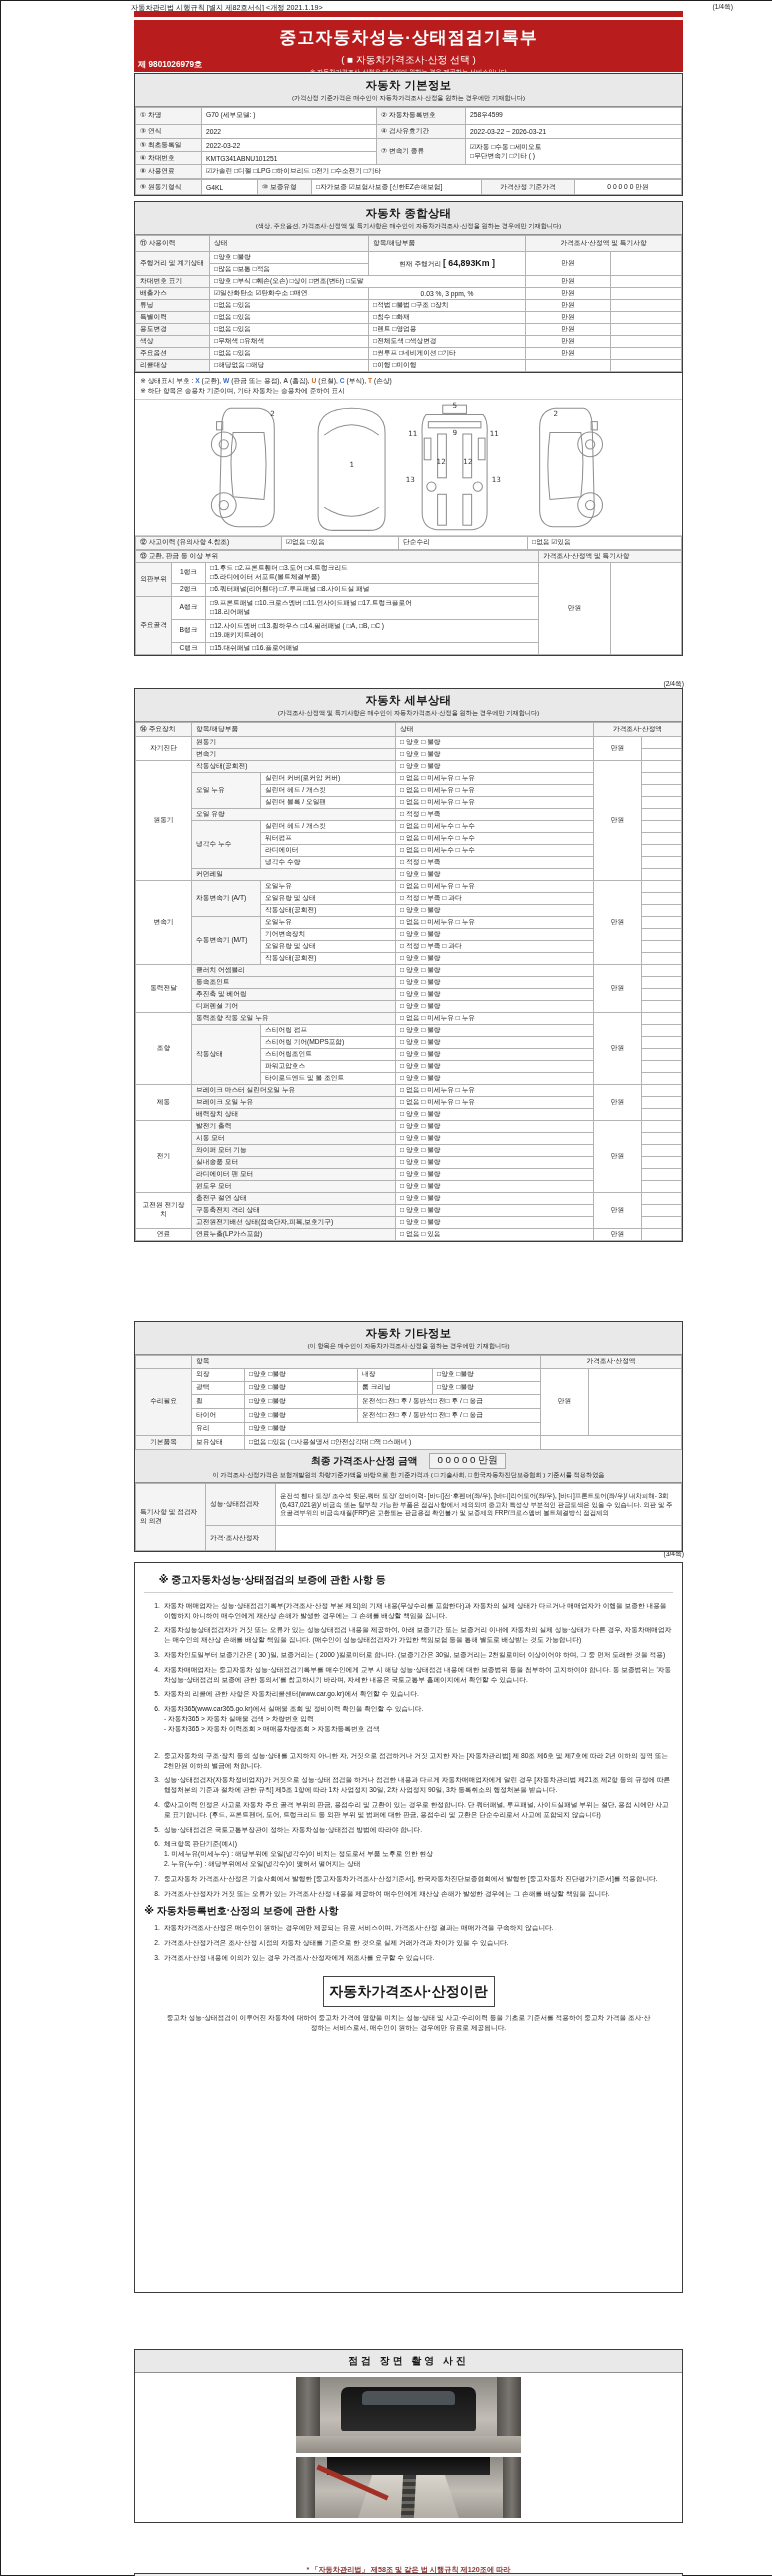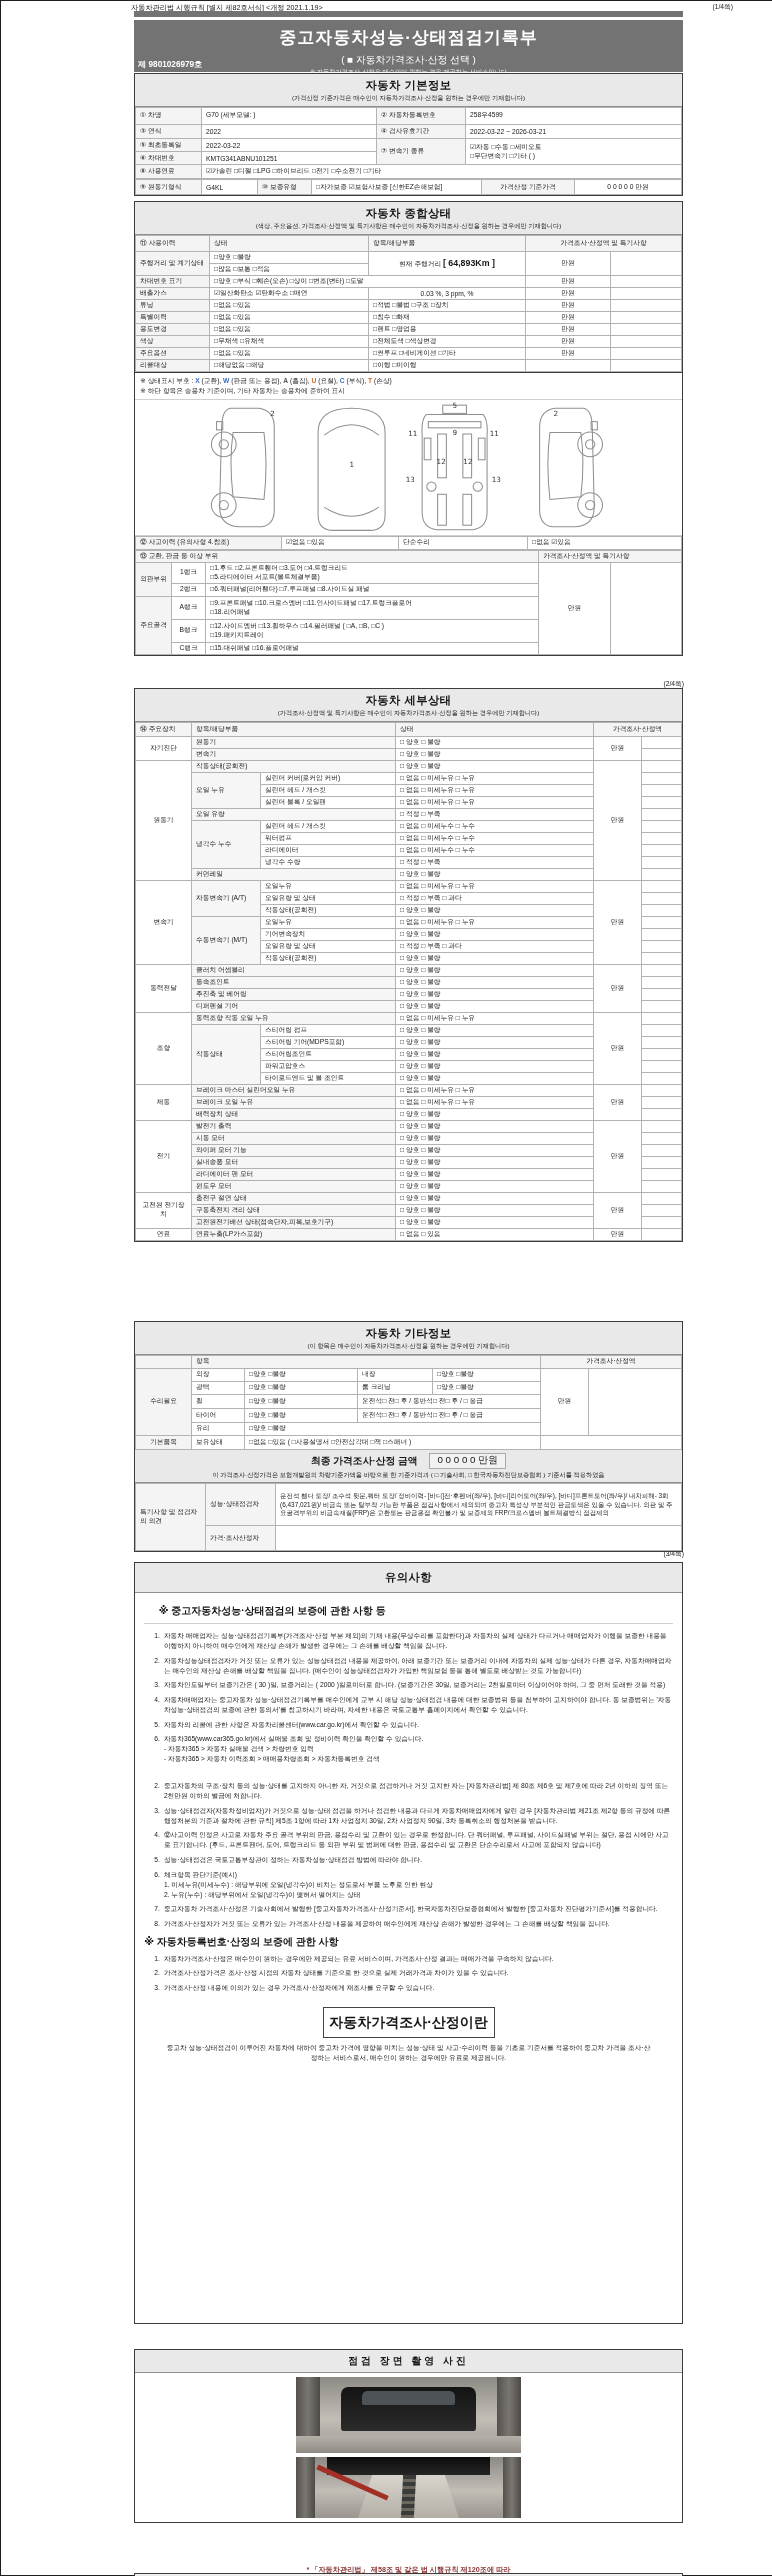--- a/index.html
+++ b/index.html
@@ -79,21 +79,21 @@
 <body>
 
 <div class="page-frame"></div>
 <div class="meta">자동차관리법 시행규칙 [별지 제82호서식] &lt;개정 2021.1.19&gt;</div>
 <div class="marker" id="marker1">(1/4쪽)</div>
 <div class="marker" id="marker2">(2/4쪽)</div>
 <div class="marker" id="marker3">(3/4쪽)</div>
 
 <div class="content">
 
-  <div class="sec title-box" style="top: 11.3px; background: #737373;">
+  <div class="sec title-box" style="top: 11.3px; background: #b91c1c;">
     <div class="topline"></div>
     <div class="title-main">중고자동차성능·상태점검기록부</div>
     <div class="title-sub">( ■ 자동차가격조사·산정 선택 )</div>
     <div class="title-note">※ 자동차가격조사·산정은 매수인이 원하는 경우 제공하는 서비스입니다</div>
     <div class="doc-no">제 9801026979호</div>
   </div>
 
   <div class="sec unit" style="top:73px;">
     <div class="sec-head">
       <div class="h">자동차 기본정보</div>
@@ -710,23 +710,20 @@
       </tr>
       <tr>
         <td class="lbl">가격·조사산정자</td>
         <td style="height:21.6px"></td>
       </tr>
     </tbody>
       </table>
   </div>
 
   <div class="sec unit" style="top:1562px;">
-    <div class="sec-head" style="padding:7.2px 0;">
-      <div class="h">유의사항</div>
-    </div>
     <div class="notices-body" style="height:719px;">
       <div class="n-title">※ 중고자동차성능·상태점검의 보증에 관한 사항 등</div>
       <div class="n-div"></div>
       <div id="notices-list1">
           <div class="notice-item">
             <div class="notice-num">1.</div>
             <div class="notice-text">자동차 매매업자는 성능·상태점검기록부(가격조사·산정 부분 제외)의 기재 내용(무상수리를 포함한다)과 자동차의 실제 상태가 다르거나 매매업자가 이행을 보증한 내용을 이행하지 아니하여 매수인에게 재산상 손해가 발생한 경우에는 그 손해를 배상할 책임을 집니다.</div>
           </div>
           <div class="notice-item">
             <div class="notice-num">2.</div>

